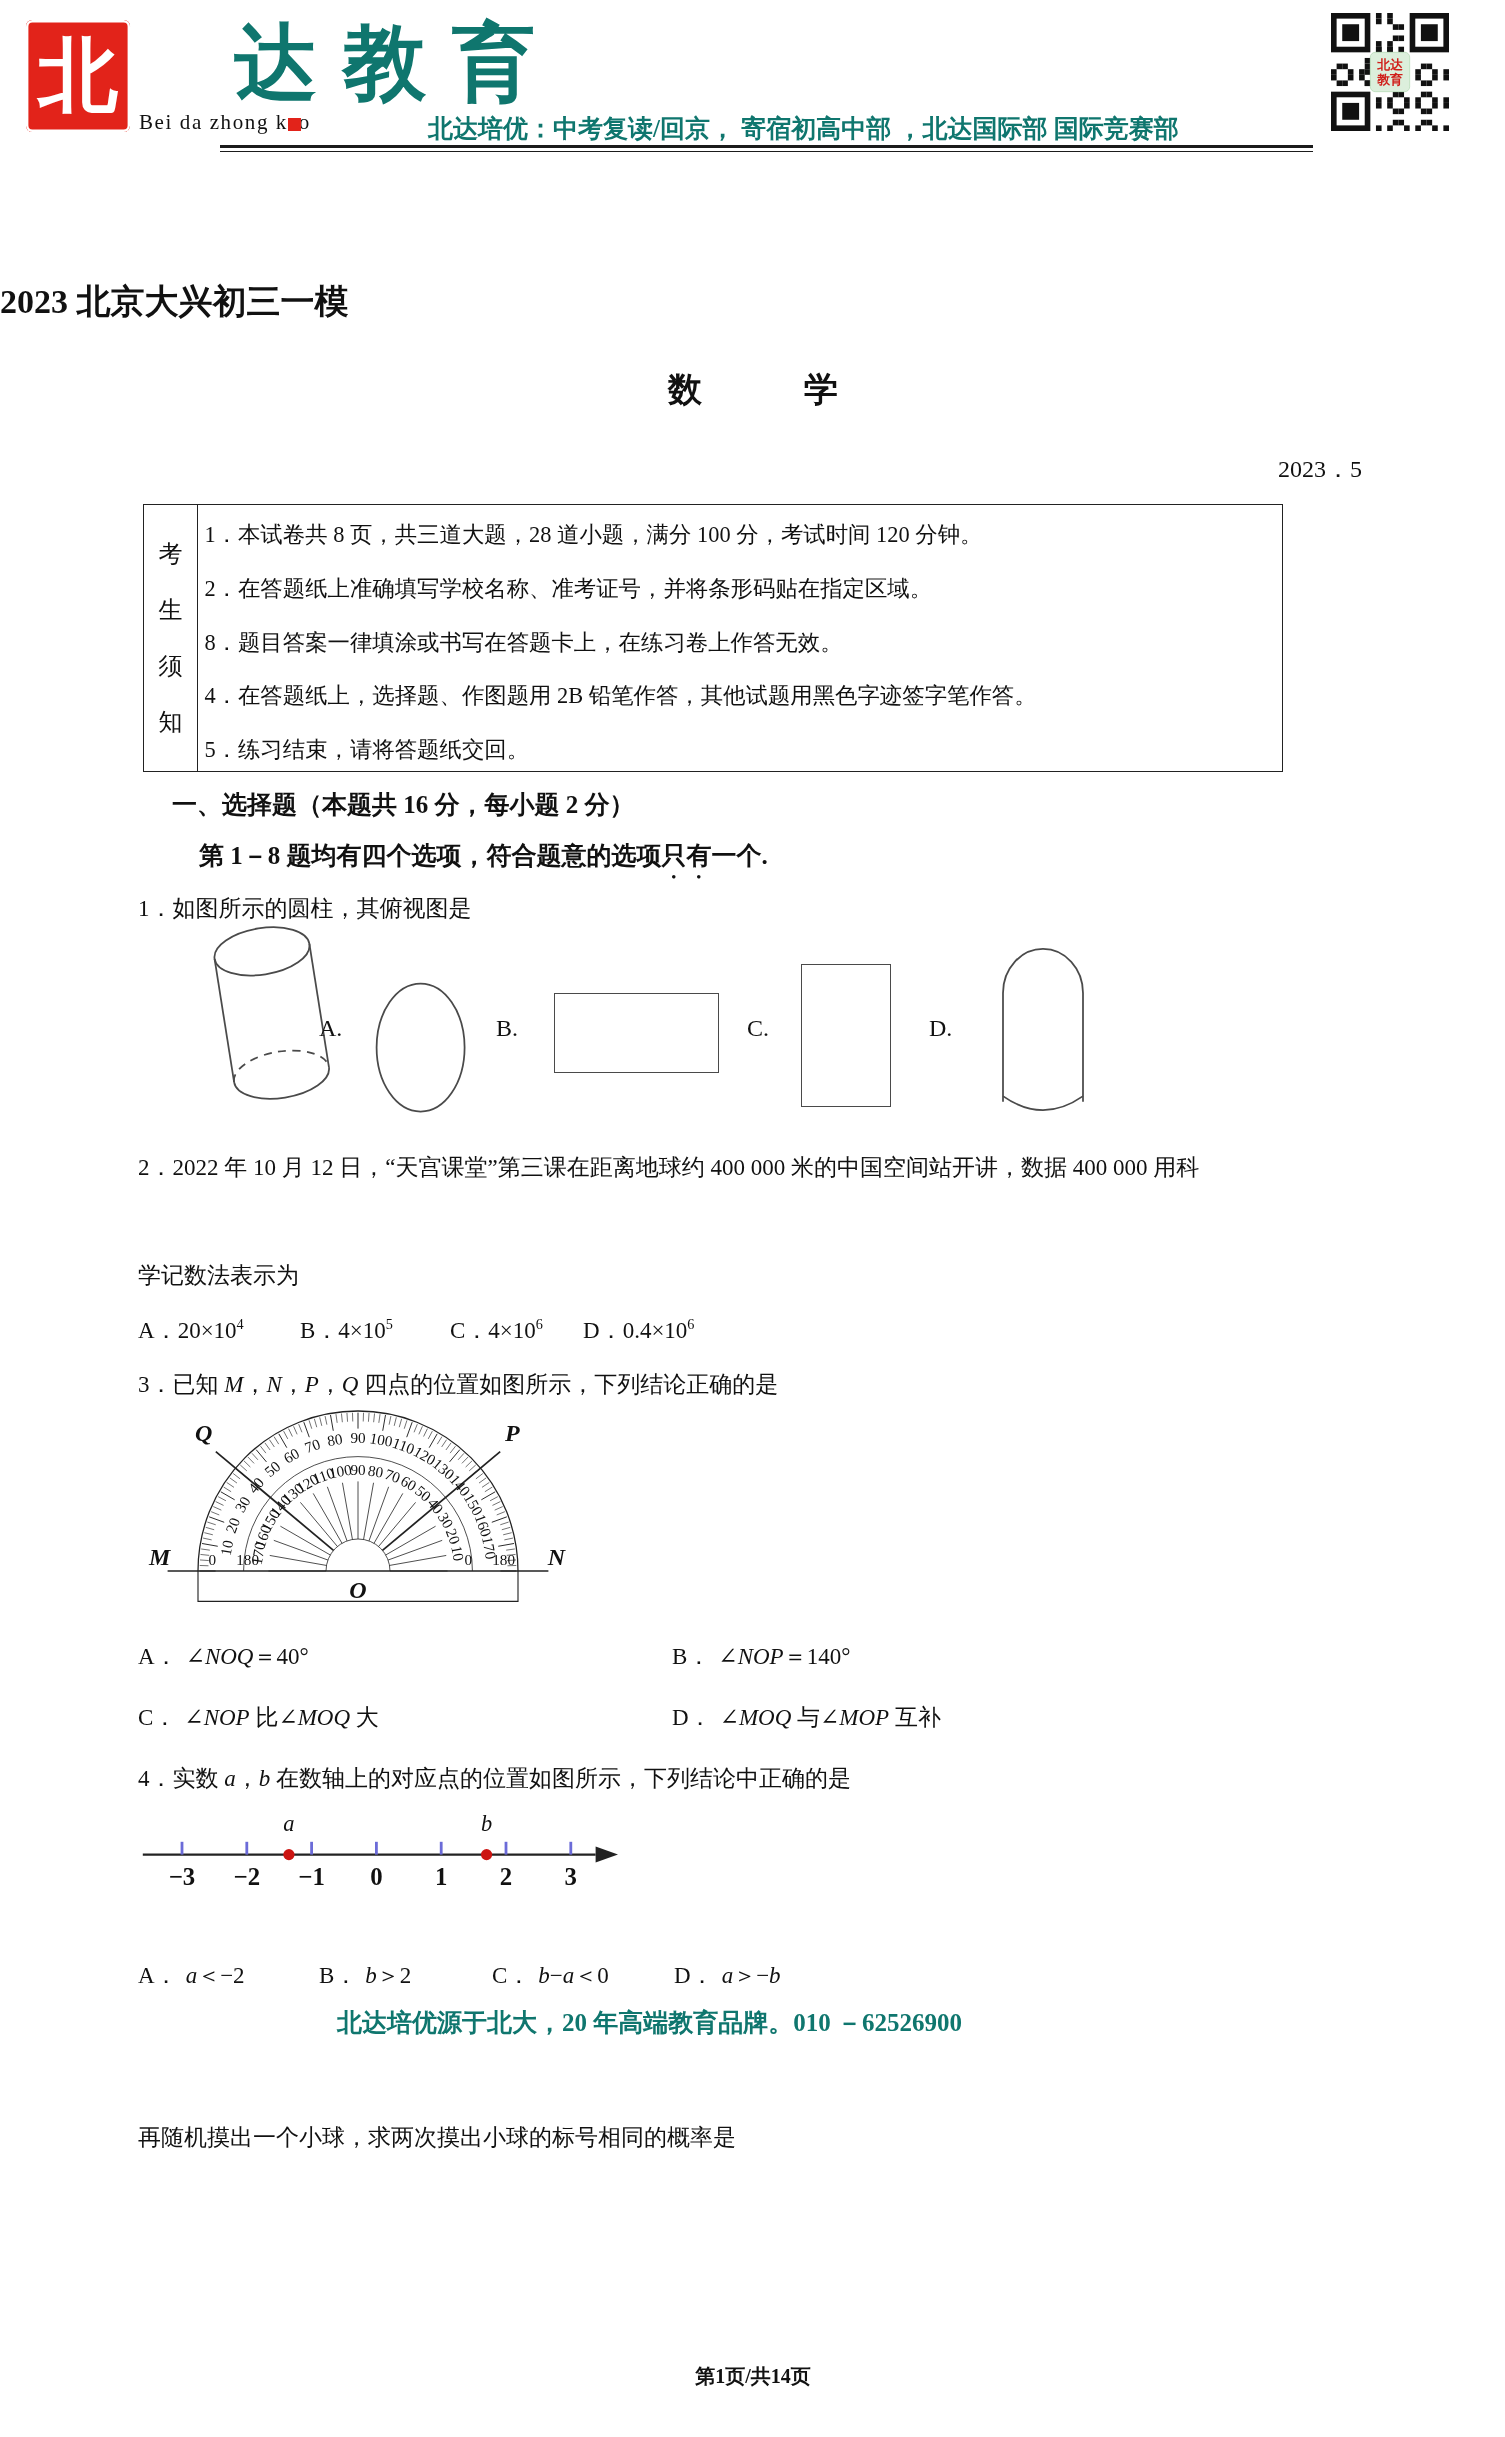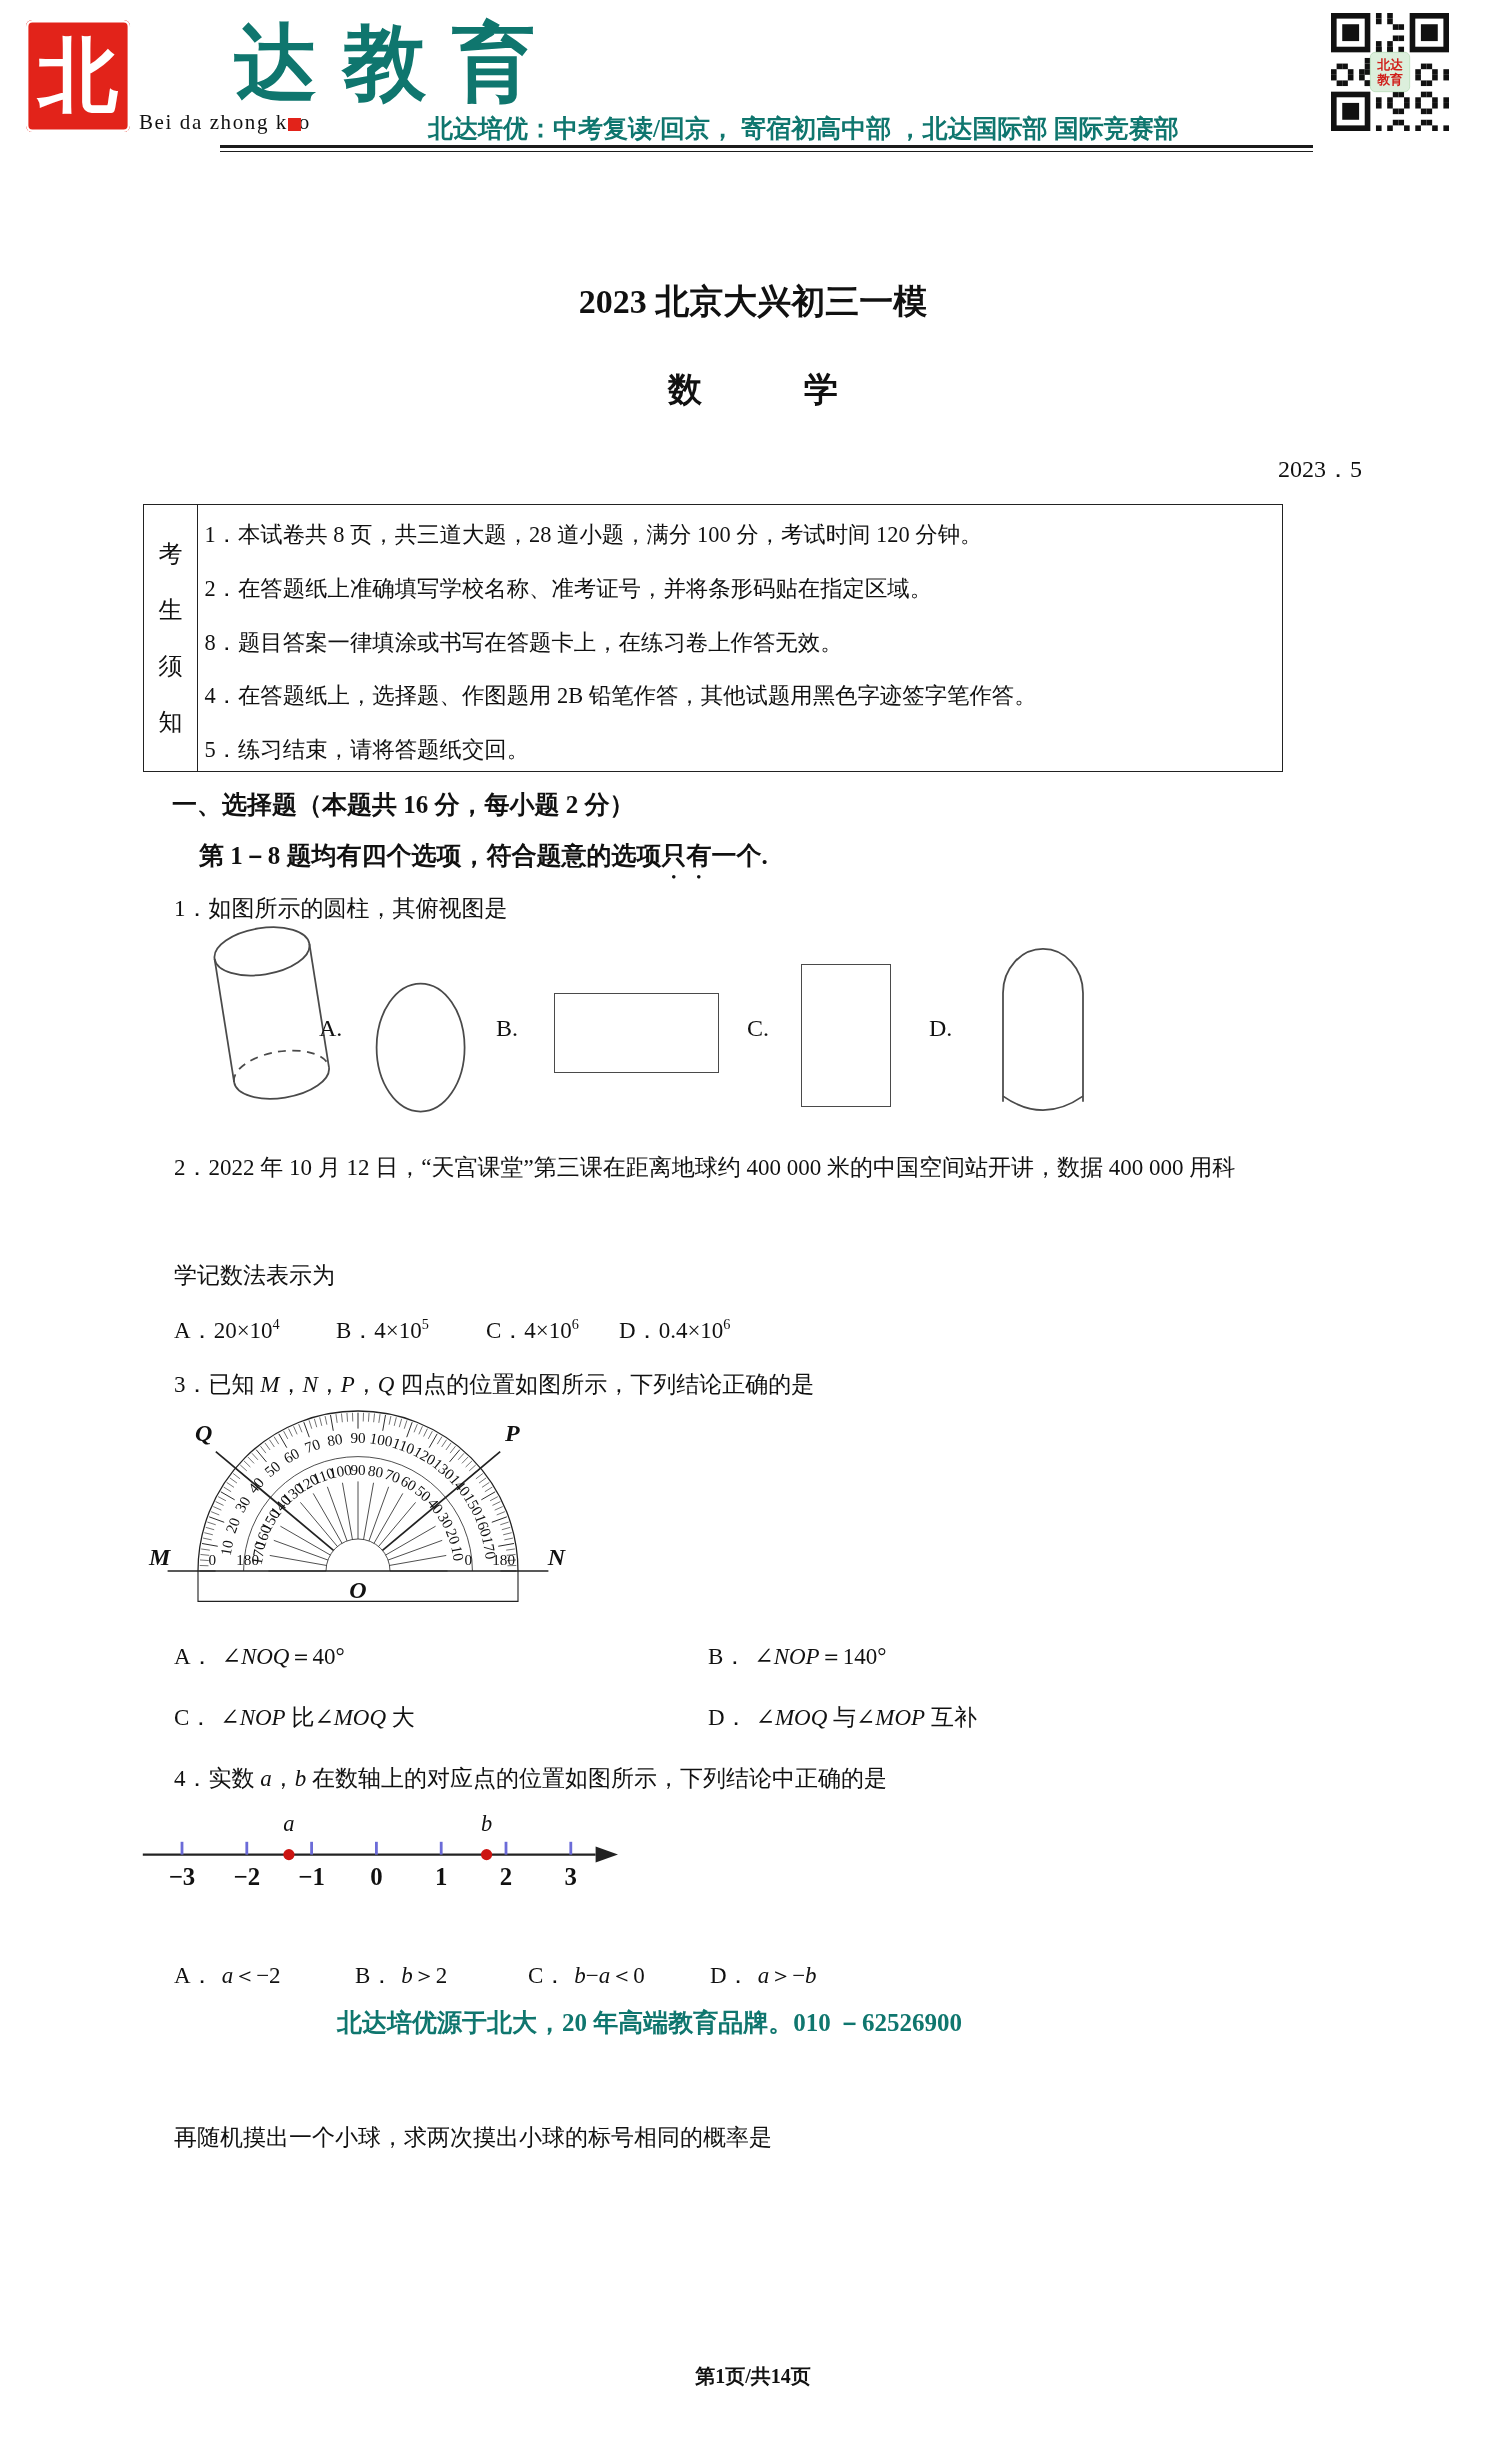--- a/index.html
+++ b/index.html
@@ -1,38 +1,38 @@
 <!DOCTYPE html>
 <html style="font-size:13px"><head>
 <meta charset="utf-8">
 <style>
   html,body{margin:0;padding:0;background:#9a9a9a;}
   .page{position:relative;width:1506px;height:2438px;background:#ffffff;margin:0 auto;
         font-family:"Liberation Serif","DejaVu Serif",serif;color:#111;overflow:hidden;}
   .abs{position:absolute;white-space:nowrap;}
   .red{color:#0f766e;}
   .bold{font-weight:bold;}
-  .txt{font-size:23px;margin-left:36px;}
+  .txt{font-size:23px;}
   .opt-label{margin-right:8px;}
   .var{font-style:italic;font-family:"Liberation Serif","DejaVu Serif",serif;}
   sup{font-size:0.62em;}
   .emph{-webkit-text-emphasis:filled dot;-webkit-text-emphasis-position:under left;
         text-emphasis:filled dot;text-emphasis-position:under left;}
   
   .seal{position:absolute;left:26px;top:20px;width:104px;height:112px;background:#e2231a;border-radius:6.4px;
         box-shadow:0 0 0 2.4px #fff inset,0 0 0 4.8px #e2231a inset;display:flex;align-items:center;justify-content:center;}
   .seal span{color:#fff;font-size:80px;font-weight:bold;line-height:1;}
   .logo-text{left:234px;top:22.4px;font-size:83px;font-weight:bold;letter-spacing:26px;line-height:1;}
   .logo-sub{left:139px;top:110px;font-size:21px;letter-spacing:1.6px;}
   .logo-sq{position:absolute;left:288px;top:118px;width:13px;height:13px;background:#e2231a;}
   .tagline{left:428px;top:112px;font-size:25px;font-weight:bold;}
   .hdr-line{position:absolute;left:220px;top:145px;width:1093px;height:3.2px;
             border-top:3.2px solid #1b1b1b;border-bottom:0.8px solid #1b1b1b;}
   
-  .title1{left:0;right:0;text-align:center;top:279px;font-size:34px;font-weight:bold;}
+  .title1{left:0;right:0;top:279px;font-size:34px;font-weight:bold;}
   .title2{left:0;right:0;text-align:center;top:367px;font-size:34px;font-weight:bold;}
   .date{left:0;right:144px;text-align:right;top:453px;font-size:24px;}
   
   .notice-box{position:absolute;left:143px;top:504px;width:1138px;height:266px;border:1.6px solid #222;display:flex;}
   .notice-side{width:53px;border-right:1.6px solid #222;display:flex;flex-direction:column;
                align-items:center;justify-content:space-around;padding:21px 0;font-size:24px;}
   .notice-items{position:relative;flex:1;}
   .notice-item{position:absolute;left:6.4px;font-size:22.4px;white-space:nowrap;}
   
   .shape-rect{position:absolute;border:1.6px solid #4a4a4a;}

